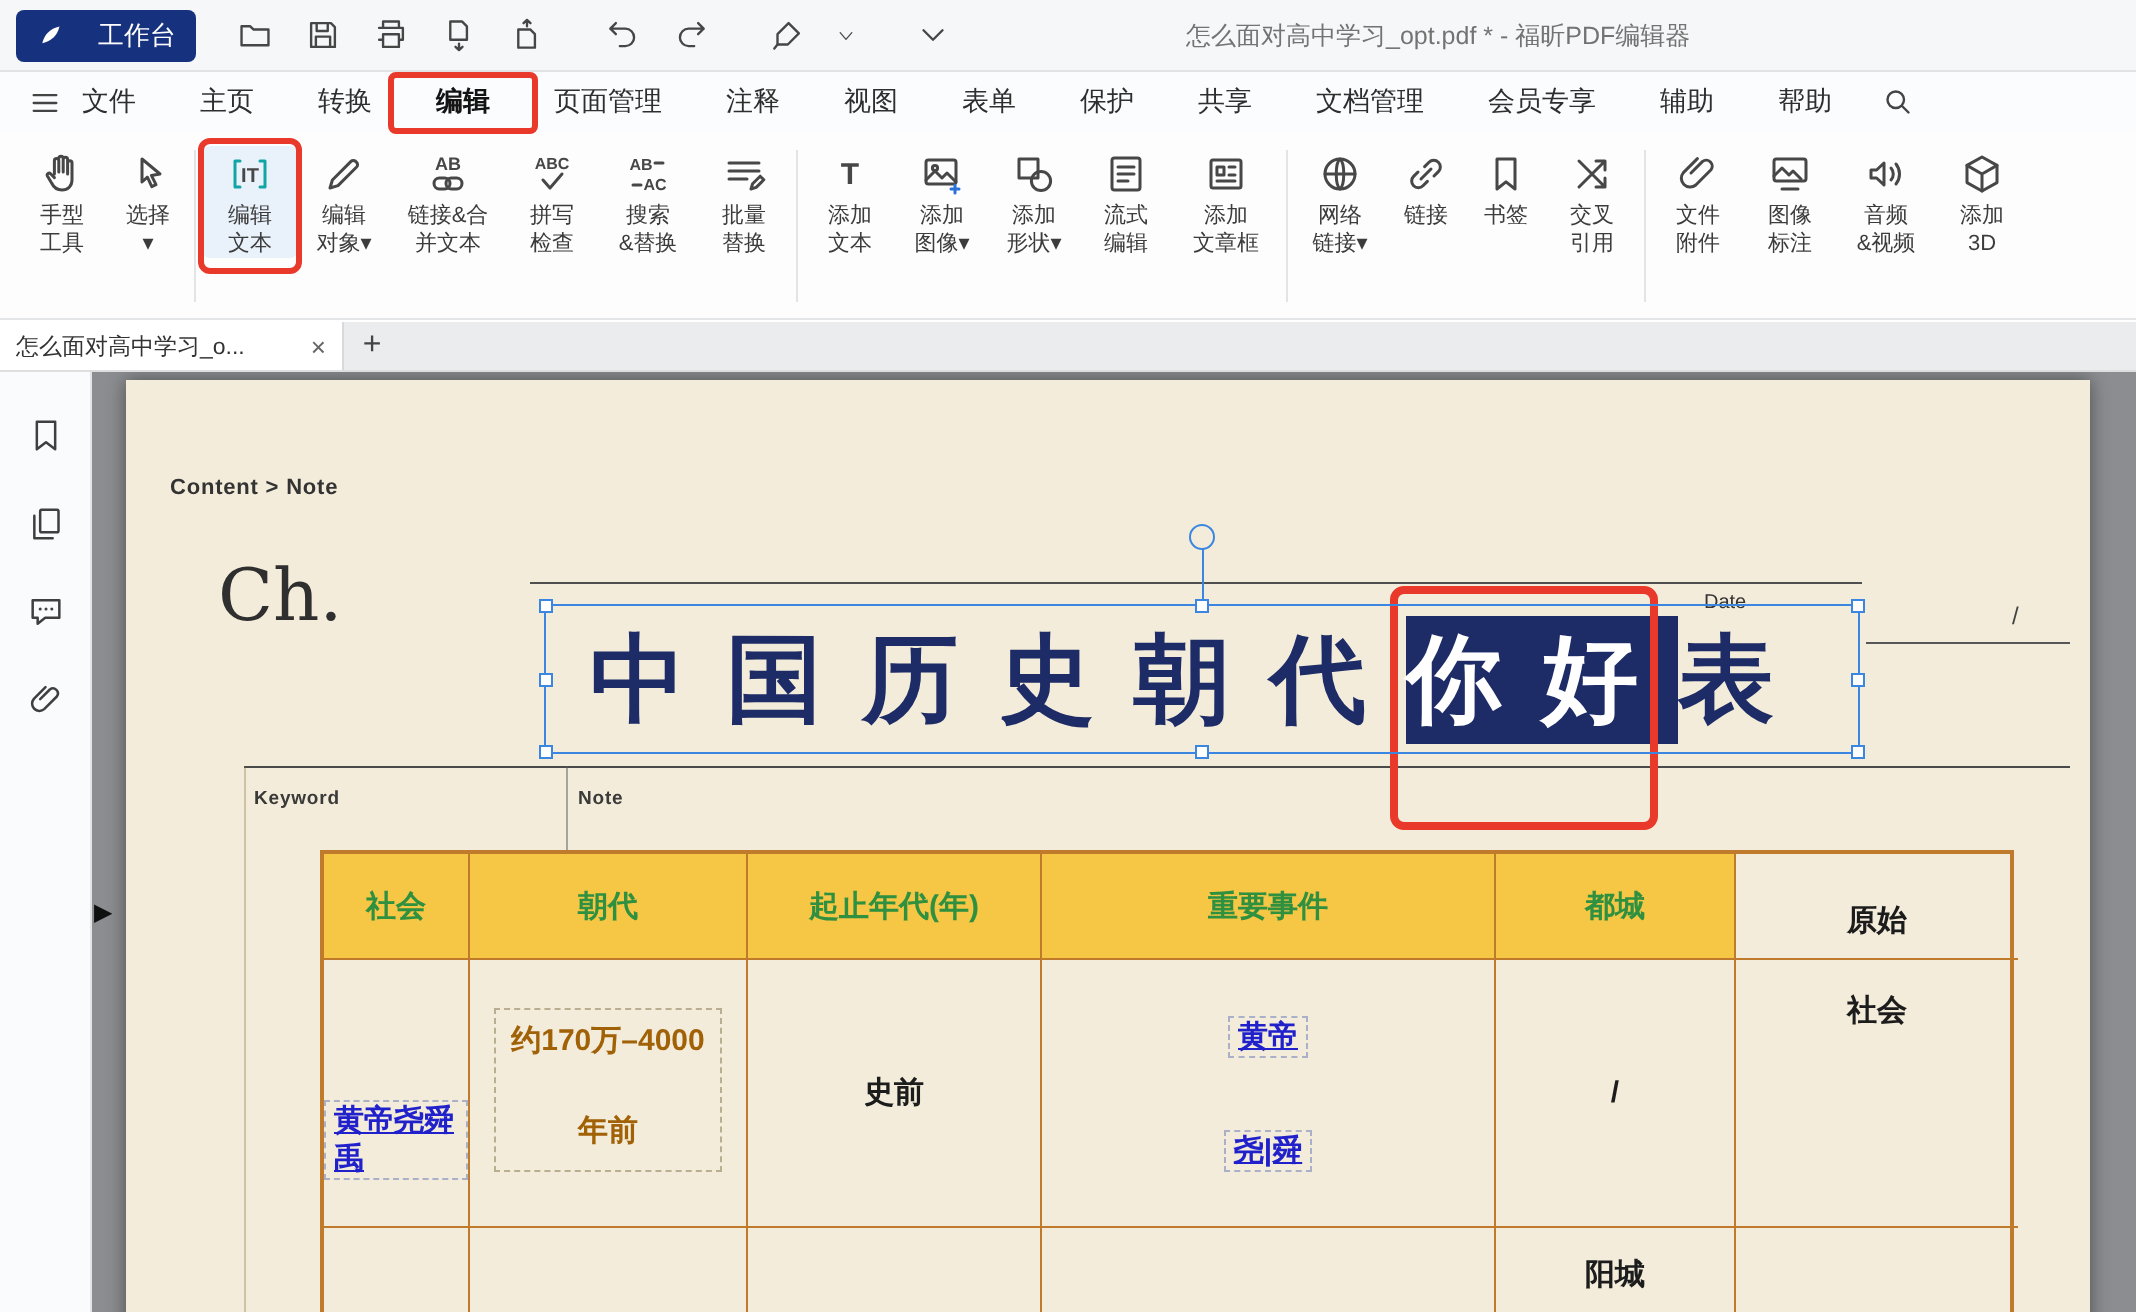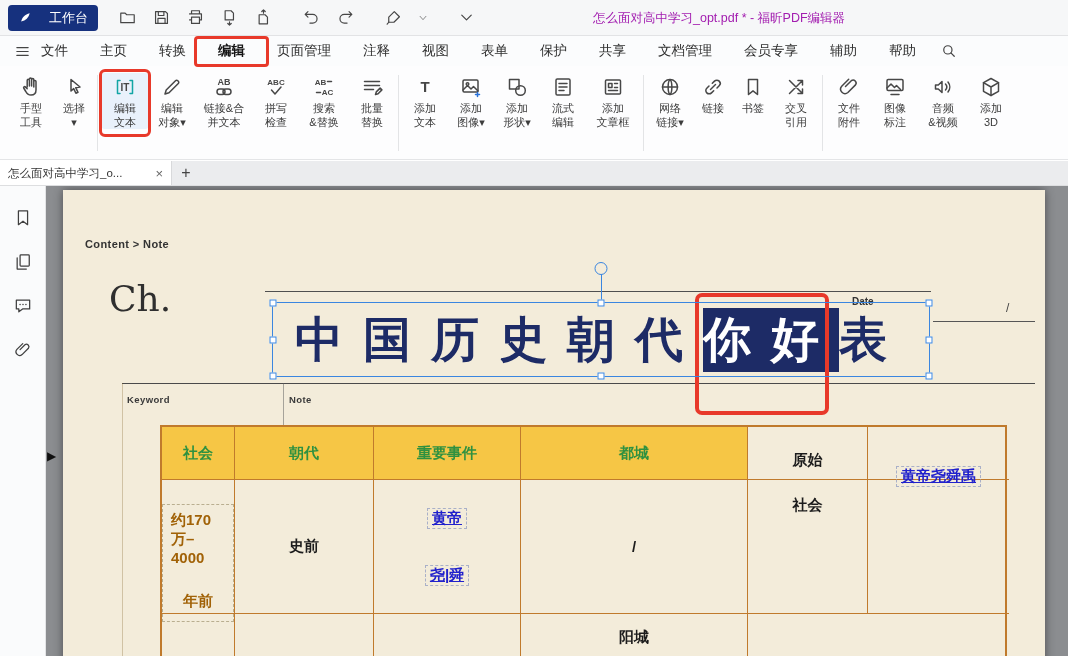--- a/index.html
+++ b/index.html
@@ -9,21 +9,21 @@
 
   
   .titlebar{position:absolute;left:0;top:0;width:100%;height:36px;background:#f6f7f8;border-bottom:1px solid #e2e3e5;display:flex;align-items:center}
   .ws-btn{display:flex;align-items:center;gap:16px;height:26px;margin-left:8px;padding:0 10px;background:#16317e;color:#fff;border:none;border-radius:4px;font-size:13px;font-family:inherit}
   .ws-btn .qi{width:15px;height:15px}
   .tb-icons{display:flex;align-items:center;gap:15px;margin-left:20px}
   .tbi{width:19px;height:19px;display:inline-flex}
   .tbi svg{width:100%;height:100%;stroke:#464646;fill:none;stroke-width:1.5;stroke-linecap:round;stroke-linejoin:round}
   .tbi.small{width:10px;height:10px}
   .gap-l{margin-left:14px}
-  .tb-title{position:absolute;left:593px;top:0;height:36px;line-height:36px;font-size:12.5px;color:#a21caf;white-space:nowrap}
+  .tb-title{position:absolute;left:593px;top:0;height:36px;line-height:36px;font-size:12.5px;color:#737373;white-space:nowrap}
 
   
   .menubar{position:absolute;left:0;top:36px;width:100%;height:30px;background:#fbfcfd;display:flex;align-items:center;font-size:13.5px;color:#2e2e2e}
   .hamb{width:17px;height:17px;margin-left:14px;display:inline-flex}
   .hamb svg,.searchbtn svg{width:100%;height:100%;stroke:#444;fill:none;stroke-width:1.6;stroke-linecap:round}
   .mi{padding:0 16px;height:30px;line-height:30px;position:relative;white-space:nowrap}
   .mi.file{padding:0 16px 0 10px}
   .mi.active{font-weight:bold;color:#141414}
   .searchbtn{margin-left:8px;width:18px;height:18px;display:inline-flex}
 
@@ -58,21 +58,21 @@
   .pdfpage>div,.pdfpage>span{position:absolute}
   .crumb{left:22px;top:48px;font-size:11px;letter-spacing:.4px;color:#333;font-weight:bold}
   .chap{left:46px;top:88px;font-size:36px;font-family:"DejaVu Serif","Liberation Serif",serif;color:#2f2f2f}
   .hline1{left:202px;top:101px;width:666px;border-top:1.6px solid #4f4f4f}
   .hline2{left:870px;top:131px;width:102px;border-top:1.3px solid #565656}
   .hline3{left:59px;top:193px;width:913px;border-top:1.6px solid #4a4a4a}
   .vmargin{left:59px;top:193px;height:367px;border-left:1px solid rgba(130,95,40,.3)}
   .kw{left:64px;top:204px;font-size:9.5px;letter-spacing:.4px;color:#3a3a3a;font-weight:bold}
   .nt{left:226px;top:204px;font-size:9.5px;letter-spacing:.4px;color:#3a3a3a;font-weight:bold}
   .kvsep{left:220px;top:193px;height:42px;border-left:1px solid rgba(90,90,90,.5)}
-  .datelbl{left:789px;top:106px;font-size:10px;color:#333;font-weight:bold}
+  .datelbl{left:789px;top:106px;font-size:10px;color:#333;font-weight:normal}
   .slash{left:943px;top:111px;font-size:12px;color:#444}
 
   .selbox{left:209px;top:112px;width:658px;height:75px;border:1.6px solid #3a86e0;z-index:2}
   .h{position:absolute;width:7px;height:7px;background:#fff;border:1.4px solid #3a86e0;transform:translate(-50%,-50%)}
   .rstem{position:absolute;left:50%;top:-29px;height:29px;width:0;border-left:1.6px solid #3a86e0}
   .rcirc{position:absolute;left:50%;top:-41px;width:13px;height:13px;border:1.7px solid #3a86e0;border-radius:50%;transform:translateX(-50%);background:rgba(243,236,218,.7)}
 
   .bigtitle{left:209px;top:112px;width:658px;height:75px;display:flex;align-items:center;justify-content:center;font-size:48px;font-weight:900;letter-spacing:20px;color:#1d2b66;font-family:"DejaVu Serif","Liberation Serif",serif;white-space:nowrap;z-index:1}
   .hl{position:relative;background:#1d2b66;color:#fff}
   .redframe{position:absolute;border:3px solid #e8392a;pointer-events:none;z-index:50}
@@ -483,20 +483,21 @@
         <span class="h" style="left:0;top:50%"></span>
         <span class="h" style="left:100%;top:50%"></span>
         <span class="h" style="left:0;top:100%"></span>
         <span class="h" style="left:50%;top:100%"></span>
         <span class="h" style="left:100%;top:100%"></span>
       </div>
 
       <div class="tbl">
         <div class="th">社会</div>
         <div class="th">朝代</div>
+        <div class="th">起止年代(年)</div>
         <div class="th">重要事件</div>
         <div class="th">都城</div>
 
         <div class="td c-soc">
           <span>原始</span>
           <span>社会</span>
         </div>
         <div class="td c-dyn">
           <span class="blue">黄帝尧舜禹</span>
         </div>

